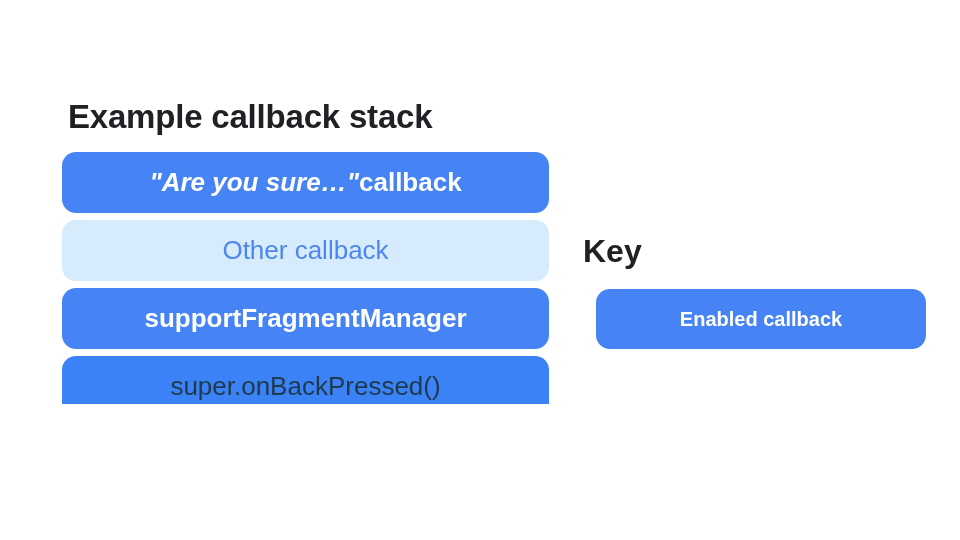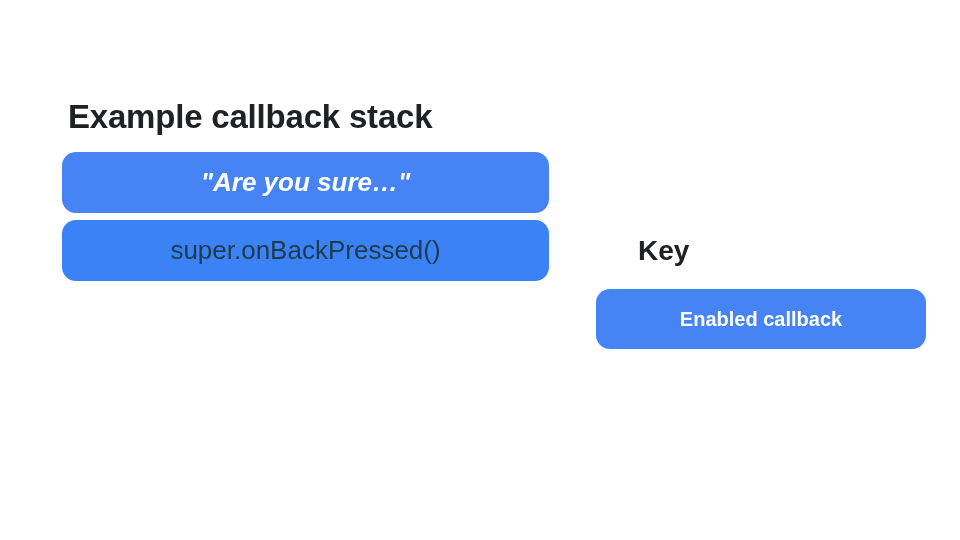--- a/index.html
+++ b/index.html
@@ -27,23 +27,23 @@
     white-space: nowrap;
   }
   .stack {
     position: absolute;
     left: 62px;
     top: 152px;
     width: 487px;
   }
   .key-title {
     position: absolute;
-    left: 638px;
+    left: 583px;
     top: 238px;
-    font-size: 28px;
+    font-size: 32px;
     line-height: 26px;
     font-weight: 600;
     color: #202124;
   }
   .key {
     position: absolute;
     left: 596px;
     top: 289px;
     width: 330px;
   }
@@ -89,21 +89,24 @@
 </head>
 <body>
 
 <div class="canvas">
 
   <div class="title">Example callback stack</div>
 
   <div class="stack">
     <div class="box enabled">
       <span class="italic-part">"Are you sure…"</span>
+        <span> callback</span>
     </div>
+    <div class="box disabled">Other callback</div>
+    <div class="box enabled">supportFragmentManager</div>
     <div class="box system">super.onBackPressed()</div>
   </div>
 
   <div class="key-title">Key</div>
 
   <div class="key">
     <div class="box enabled">Enabled callback</div>
   </div>
 
 </div>

